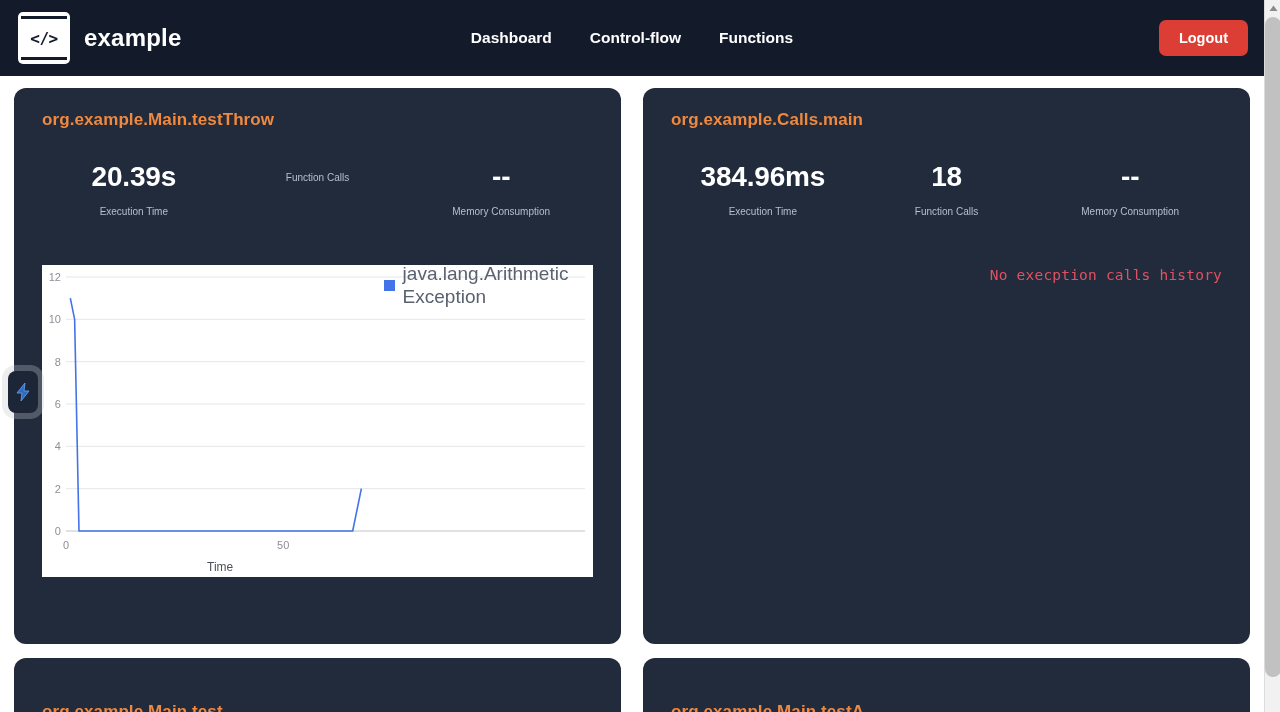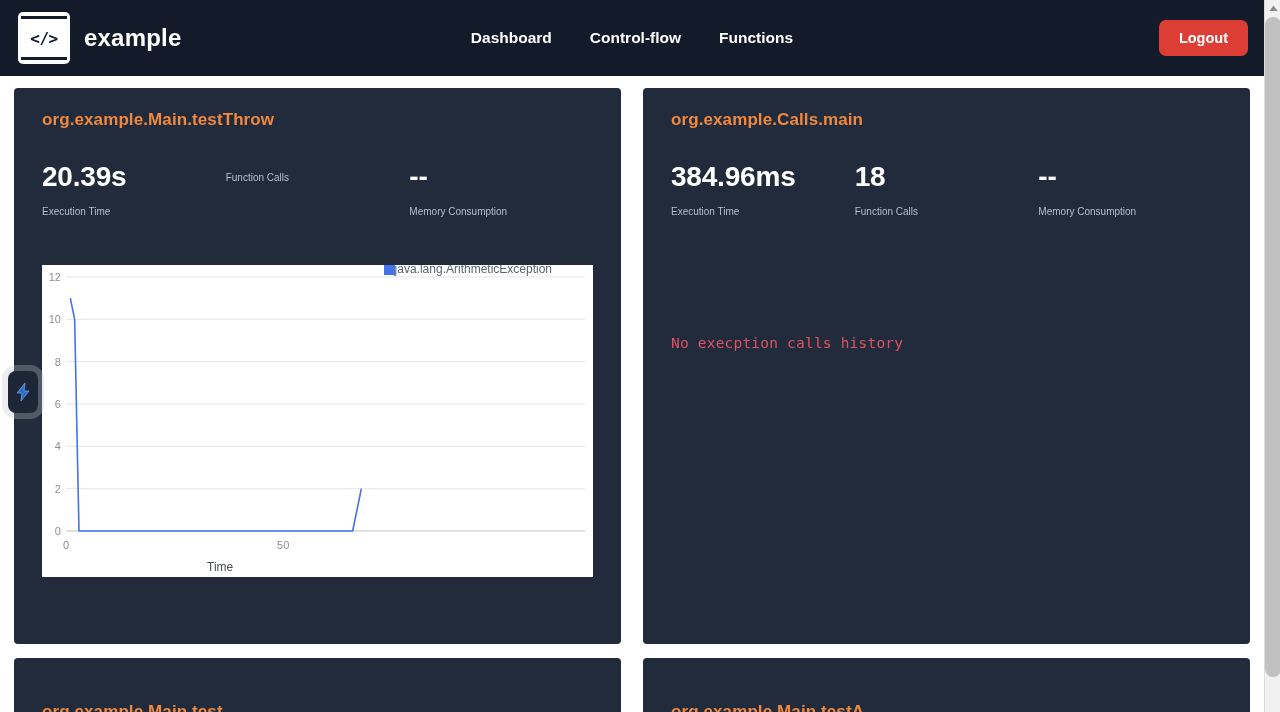--- a/index.html
+++ b/index.html
@@ -126,21 +126,21 @@
   
   .card-grid {
     padding: 12px 14px 0 14px;
     display: grid;
     grid-template-columns: 1fr 1fr;
     gap: 14px 22px;
   }
 
   .card {
     background: #212b3b;
-    border-radius: 4px;
+    border-radius: 12px;
     padding: 22px 28px 10px 28px;
     min-height: 556px;
     position: relative;
     overflow: hidden;
   }
   .card.short { min-height: 64px; }
 
   .card-title {
     color: #f0883e;
     font-size: 17px;
@@ -149,21 +149,21 @@
     margin-bottom: 8px;
   }
 
   .stats-row {
     display: flex;
     margin-top: 30px;
     margin-bottom: 6px;
   }
   .stat {
     flex: 1 1 0;
-    text-align: left;
+    text-align: center;
   }
   .stat-value {
     color: #ffffff;
     font-size: 28px;
     font-weight: 700;
     line-height: 1.2;
     letter-spacing: -0.2px;
   }
   .stat-label {
     color: #b7bfcc;
@@ -184,39 +184,40 @@
 
   .chart-svg { display: block; width: 100%; height: 100%; }
 
   .legend-box {
     position: absolute;
     left: 62%;
     top: -3px;
     width: 34%;
     display: flex;
     align-items: center;
-    font-size: 12px;
+    gap: 8px;
+    font-size: 19px;
     color: #5a6270;
     font-family: "Liberation Sans", sans-serif;
     line-height: 1.25;
   }
   .legend-swatch {
     width: 11px; height: 11px;
     background: #4472e8;
     flex: 0 0 auto;
   }
   .legend-label { word-break: break-all; }
 
   
   .empty-state {
     color: #e05263;
     font-family: "DejaVu Sans Mono", monospace;
     font-size: 14.5px;
-    text-align: left;
-    margin-top: 118px;
+    text-align: right;
+    margin-top: 50px;
     letter-spacing: 0.2px;
   }
 
   
   .edge-tab {
     position: absolute;
     left: 8px;
     top: 371px;
     width: 30px;
     height: 42px;

